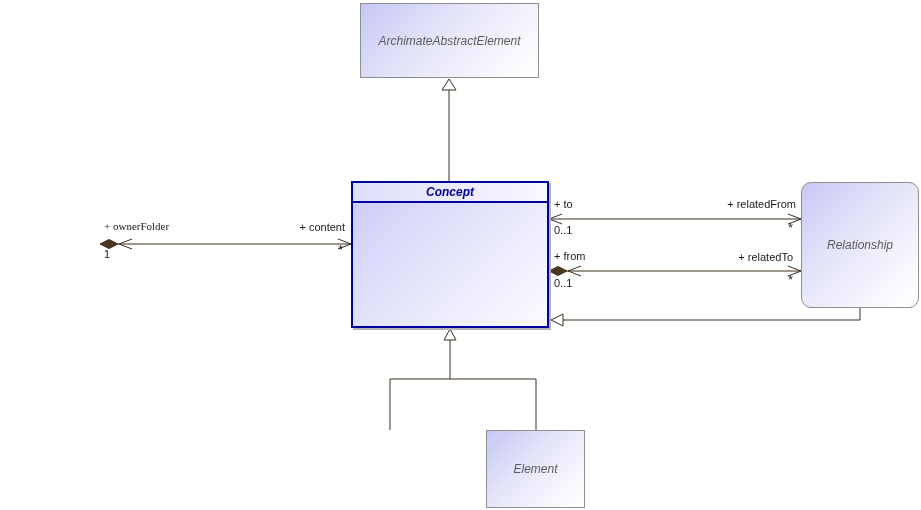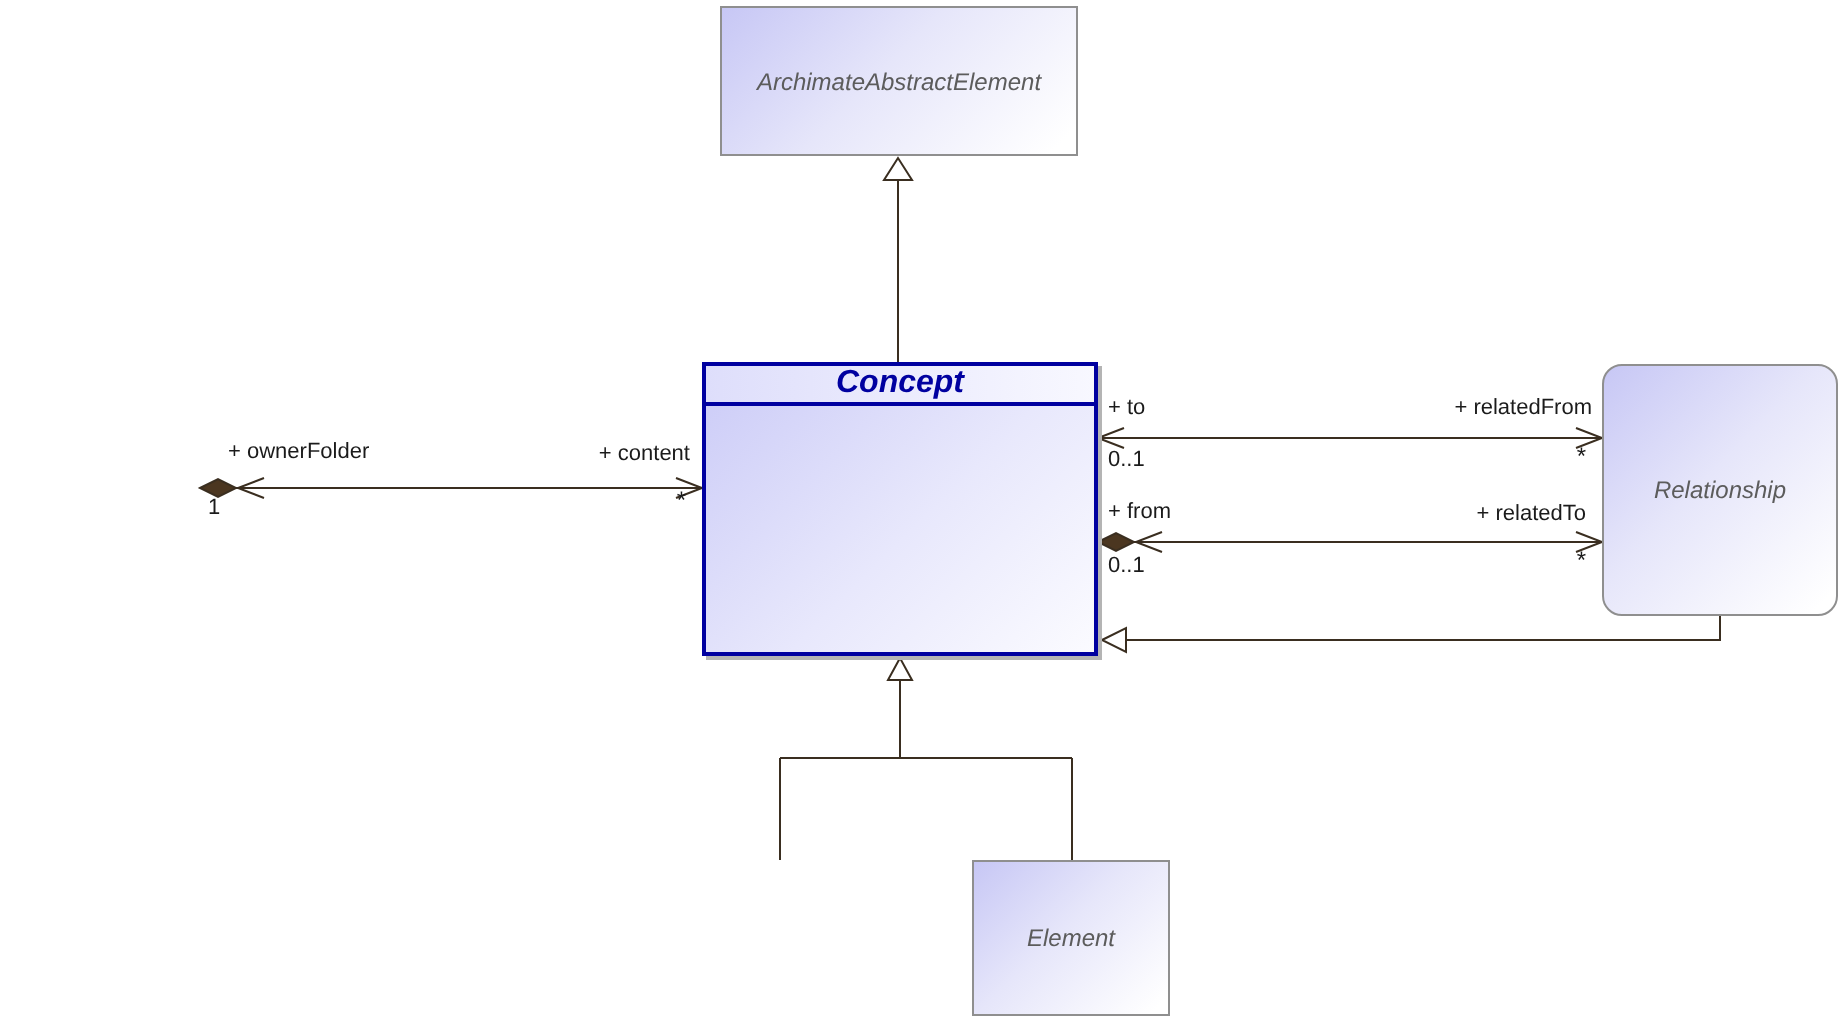--- a/index.html
+++ b/index.html
@@ -26,21 +26,21 @@
     border:2px solid #0000a0;
     background:linear-gradient(135deg,#cbcbf7 0%,#e8e8fc 55%,#fbfbff 100%);
     display:flex;flex-direction:column;
     box-shadow:2px 2px 0 #b4b4b4;
   }
   .concept .title{
     height:18px;line-height:18px;
     border-bottom:2px solid #0000a0;
     background:linear-gradient(90deg,#dedefb 0%,#f8f8ff 100%);
     text-align:center;
-    font-size:16px;font-weight:bold;font-style:italic;color:#0000a0;
+    font-size:12px;font-weight:bold;font-style:italic;color:#0000a0;
   }
   .concept .body{flex:1;}
   .lbl{
     position:absolute;
     font-size:11px;color:#1b1b1b;
     white-space:nowrap;line-height:12px;
   }
   .mult{font-size:12px;}
 </style>
 </head>
@@ -98,21 +98,21 @@
 
   <div class="box" style="left:801px;top:182px;width:118px;height:126px;border-radius:10px;">
     <span>Relationship</span>
   </div>
 
 
   <div class="box" style="left:486px;top:430px;width:99px;height:78px;">
     <span>Element</span>
   </div>
 
-  <div class="lbl" style="left:114px;top:220px;">+ ownerFolder</div>
+  <div class="lbl" style="left:104px;top:220px;font-family:Liberation Serif, serif;">+ ownerFolder</div>
   <div class="lbl" style="left:104px;top:248px;">1</div>
   <div class="lbl" style="right:576px;top:221px;">+ content</div>
   <div class="lbl mult" style="right:578px;top:244px;">*</div>
 
   <div class="lbl" style="left:554px;top:198px;">+ to</div>
   <div class="lbl" style="left:554px;top:224px;">0..1</div>
   <div class="lbl" style="right:125px;top:198px;">+ relatedFrom</div>
   <div class="lbl mult" style="right:128px;top:222px;">*</div>
 
   <div class="lbl" style="left:554px;top:250px;">+ from</div>

